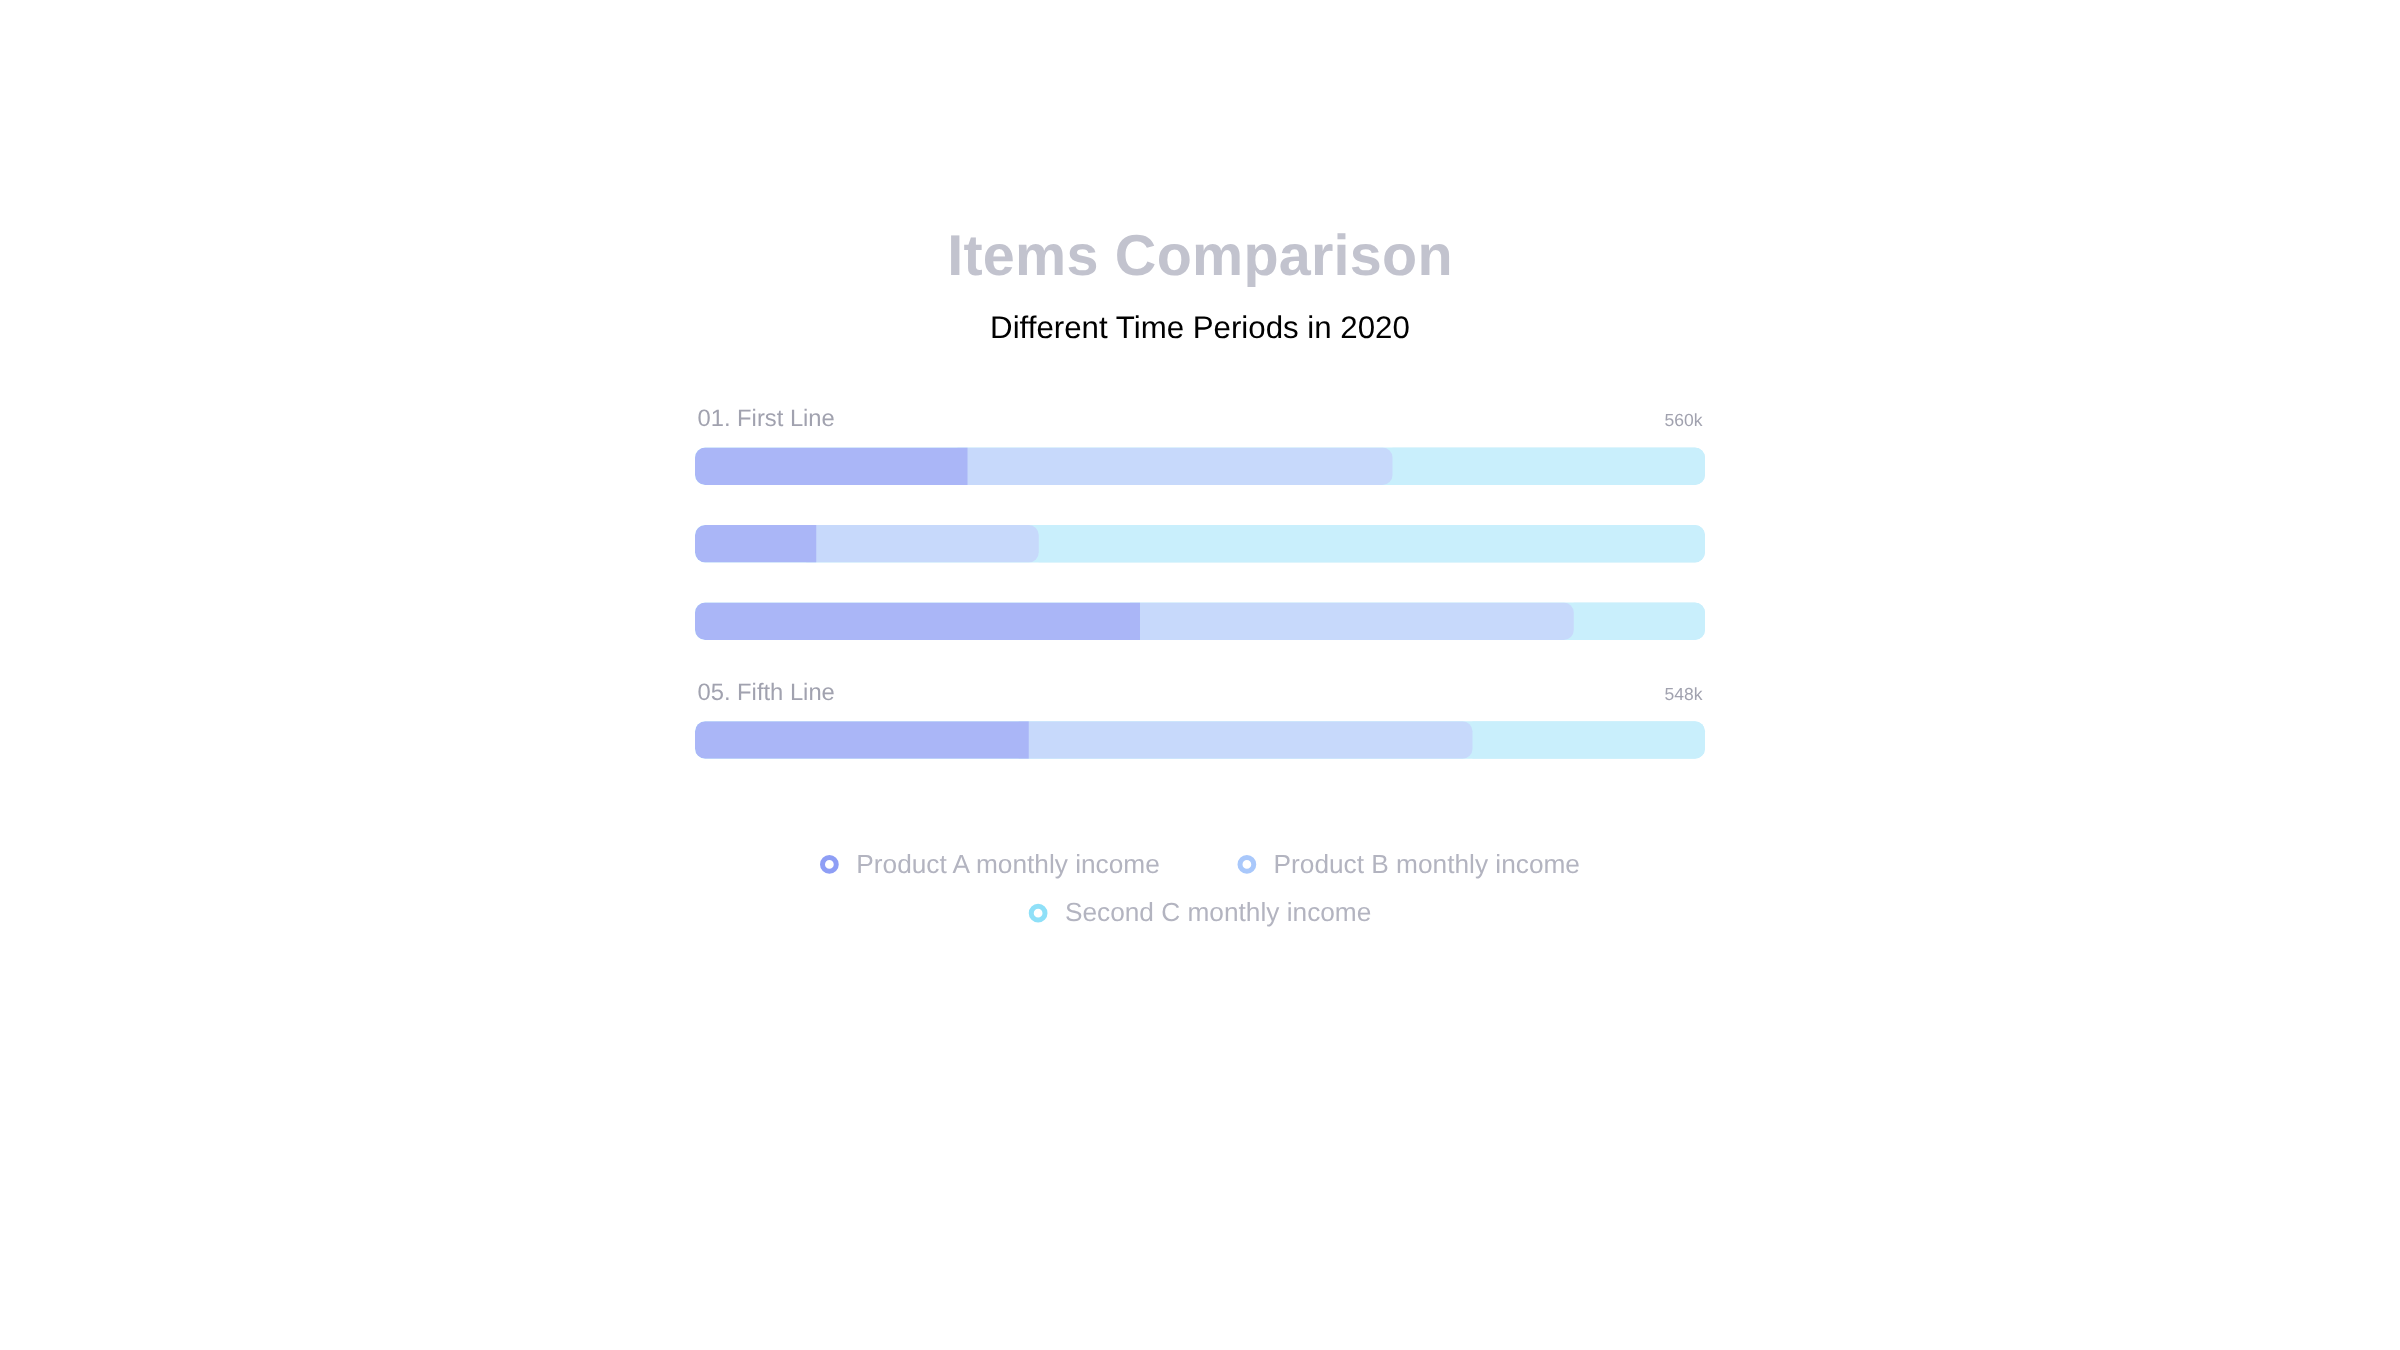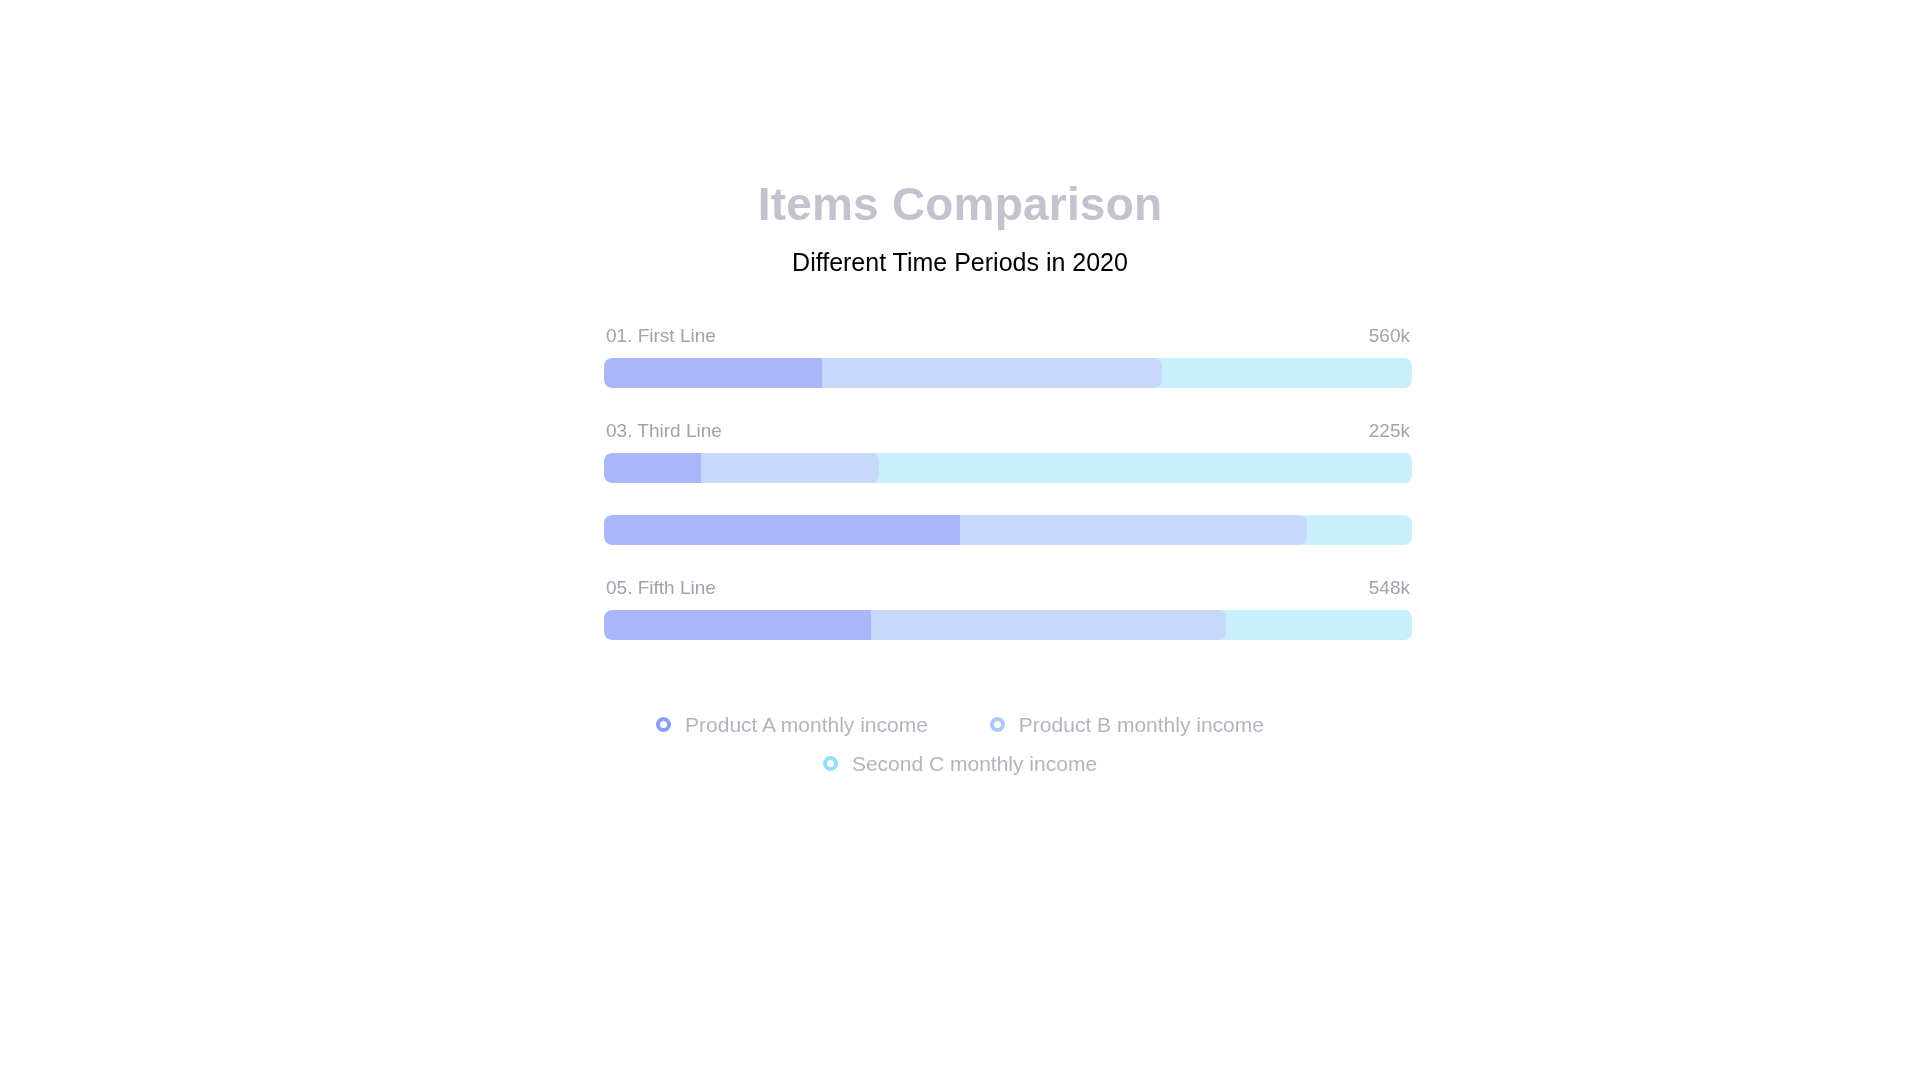--- a/index.html
+++ b/index.html
@@ -50,42 +50,41 @@
   .bars {
     width: 808px;
     margin-top: 48px;
     display: flex;
     flex-direction: column;
   }
 
   .bar-row {
     width: 100%;
     margin-bottom: 32px;
-    margin-left: 48px;
   }
 
   .bar-row:last-child { margin-bottom: 0; text-align: right; }
 
   .bar-meta {
     display: flex;
     justify-content: space-between;
     align-items: baseline;
     margin-bottom: 11px;
     padding: 0 2px;
   }
 
   .bar-label {
     font-size: 19px;
     color: #a1a2af;
     font-weight: normal;
     white-space: nowrap;
   }
 
   .bar-value {
-    font-size: 19px;
+    font-size: 14px;
     color: #a1a2af;
     font-weight: normal;
     white-space: nowrap;
   }
 
   .bar-track {
     position: relative;
     width: 100%;
     height: 30px;
     border-radius: 8px;
@@ -166,24 +165,20 @@
           <span class="bar-label">01. First Line</span>
           <span class="bar-value">560k</span>
         </div>
         <div class="bar-track" style="background: rgb(201, 239, 252);">
           <div class="seg seg-a" style="background: rgb(170, 182, 247); width: 27%;"></div>
           <div class="seg seg-b" style="background: rgb(199, 217, 251); width: 43%;"></div>
           <div class="seg seg-c" style="background: rgb(201, 239, 252);"></div>
         </div>
       </div>
       <div class="bar-row">
-        <div class="bar-meta">
-          <span class="bar-label">03. Third Line</span>
-          <span class="bar-value">225k</span>
-        </div>
         <div class="bar-track" style="background: rgb(201, 239, 252);">
           <div class="seg seg-a" style="background: rgb(170, 182, 247); width: 12%;"></div>
           <div class="seg seg-b" style="background: rgb(199, 217, 251); width: 23%;"></div>
           <div class="seg seg-c" style="background: rgb(201, 239, 252);"></div>
         </div>
       </div>
       <div class="bar-row">
         <div class="bar-track" style="background: rgb(201, 239, 252);">
           <div class="seg seg-a" style="background: rgb(170, 182, 247); width: 44%;"></div>
           <div class="seg seg-b" style="background: rgb(199, 217, 251); width: 44%;"></div>

